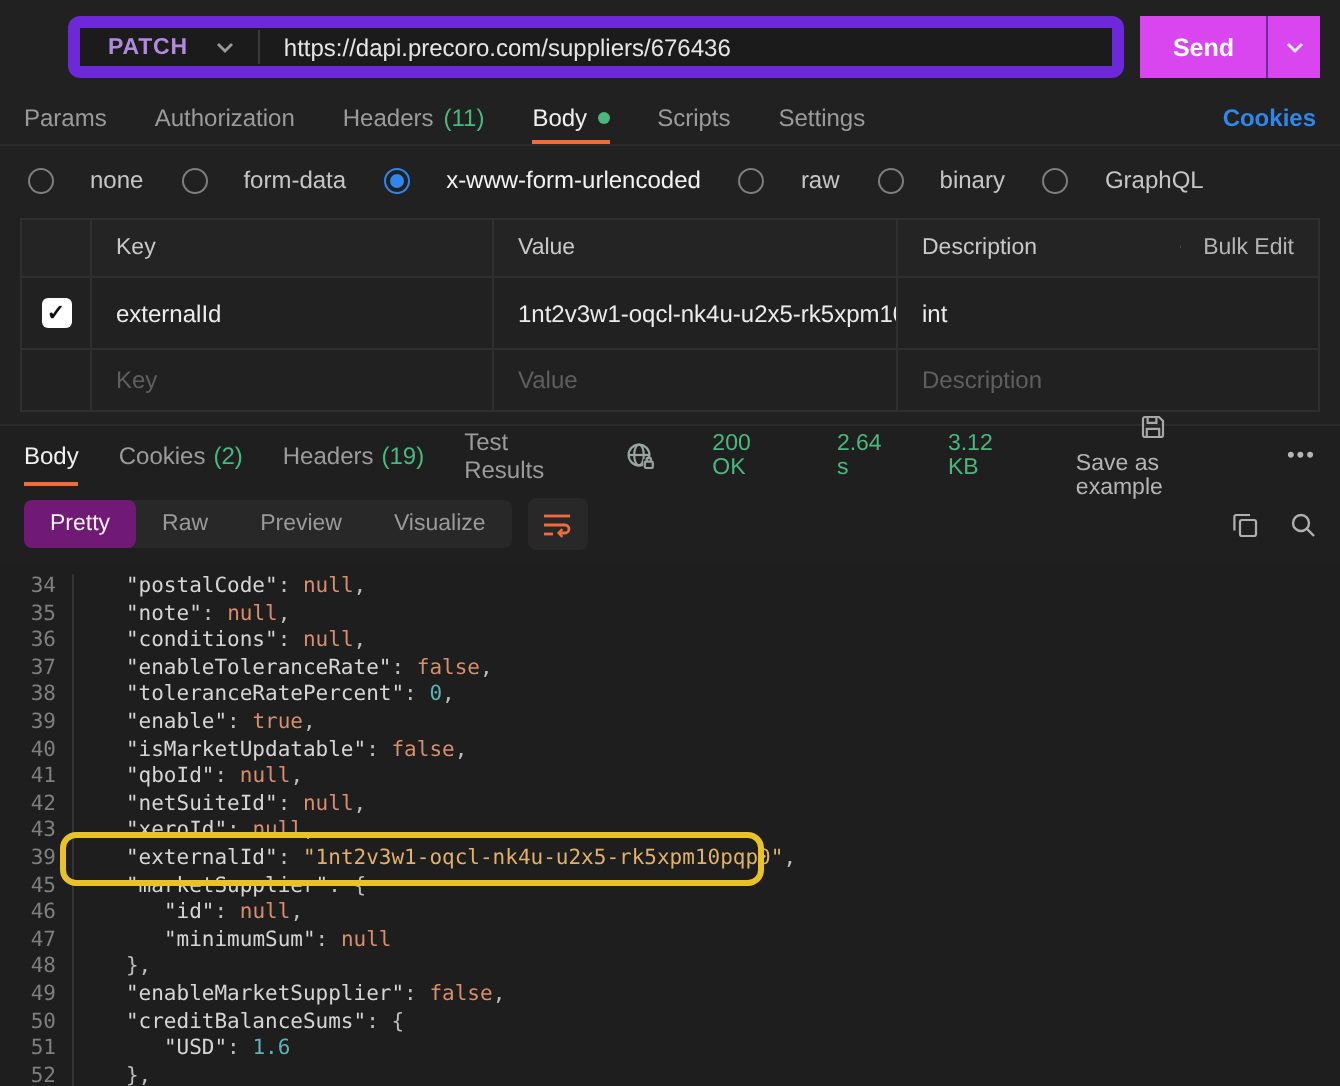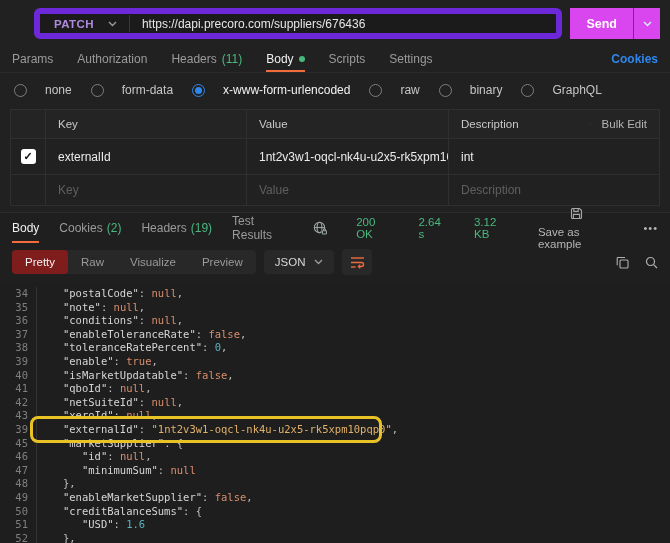--- a/index.html
+++ b/index.html
@@ -72,21 +72,21 @@
   .resp-tab.active { color:#f0f0f0; }
   .resp-tab.active::after { content:""; position:absolute; left:0; right:0; bottom:0; height:2px; background:#f26b3a; }
   .resp-tab .count { color:#49b87e; }
   .meta { display:flex; align-items:center; gap:28px; font-size:11.5px; }
   .meta .g { color:#49b87e; }
   .meta .save { display:flex; align-items:center; gap:6px; color:#b5b5b5; cursor:pointer;flex-direction:column; }
 
   .toolbar { display:flex; align-items:center; gap:8px; padding:6px 12px 7px 12px; }
   .seg-group { display:flex; background:#282828; border-radius:4px; padding:0; }
   .seg { padding:6px 13px; color:#9a9a9a; font-size:11.5px; cursor:pointer; border-radius:4px; }
-  .seg.active { background:#7f1d1d; color:#f2f2f2; }
+  .seg.active { background:#701a75; color:#f2f2f2; }
   .json-btn { display:flex; align-items:center; gap:9px; background:#282828; border-radius:4px; padding:6px 11px;
               color:#d8d8d8; font-size:11.5px; cursor:pointer; }
   .wrap-btn { background:#282828; border-radius:4px; width:30px; height:26px; display:flex; align-items:center; justify-content:center; cursor:pointer; }
   .tb-icons { display:flex; align-items:center; gap:16px; color:#b0b0b0; }
   .tb-icons > span { cursor:pointer; }
 
   
   .code { background:#1e1e1e; padding-top:5px; font-family:"DejaVu Sans Mono", monospace; font-size:10.5px; }
   .cl { display:flex; height:13.6px; line-height:13.6px; position:relative; }
   .cl-n { width:36px; padding-right:8px; text-align:right; color:#7f7f7f; flex:none; }
@@ -252,30 +252,22 @@
         <span>Save as example</span>
       </span>
       <span class="more-dots">•••</span>
     </div>
   </div>
 
   <div class="toolbar">
     <div class="seg-group">
       <div class="seg active">Pretty</div>
       <div class="seg">Raw</div>
+      <div class="seg">Preview</div>
       <div class="seg">Visualize</div>
-      <div class="seg">Preview</div>
-    </div>
-    <div class="json-btn">
-      <span>JSON</span>
-      <span class="chev">
-        <svg width="9" height="6" viewBox="0 0 9 6">
-            <polyline points="1,1 4.5,4.5 8,1" fill="none" stroke="currentColor" stroke-width="1.3"></polyline>
-          </svg>
-      </span>
     </div>
     <div class="wrap-btn">
       <svg width="15" height="13" viewBox="0 0 15 13" fill="none" stroke="#ef6c3e" stroke-width="1.4">
         <line x1="1" y1="2" x2="14" y2="2"></line>
         <path d="M1 6.5 h10.5 a2 2 0 0 1 0 4 h-3"></path>
         <path d="M10.2 8.6 l-1.9 1.9 1.9 1.9" stroke-width="1.2"></path>
         <line x1="1" y1="11" x2="5.5" y2="11"></line>
       </svg>
     </div>
     <div class="spacer"></div>

